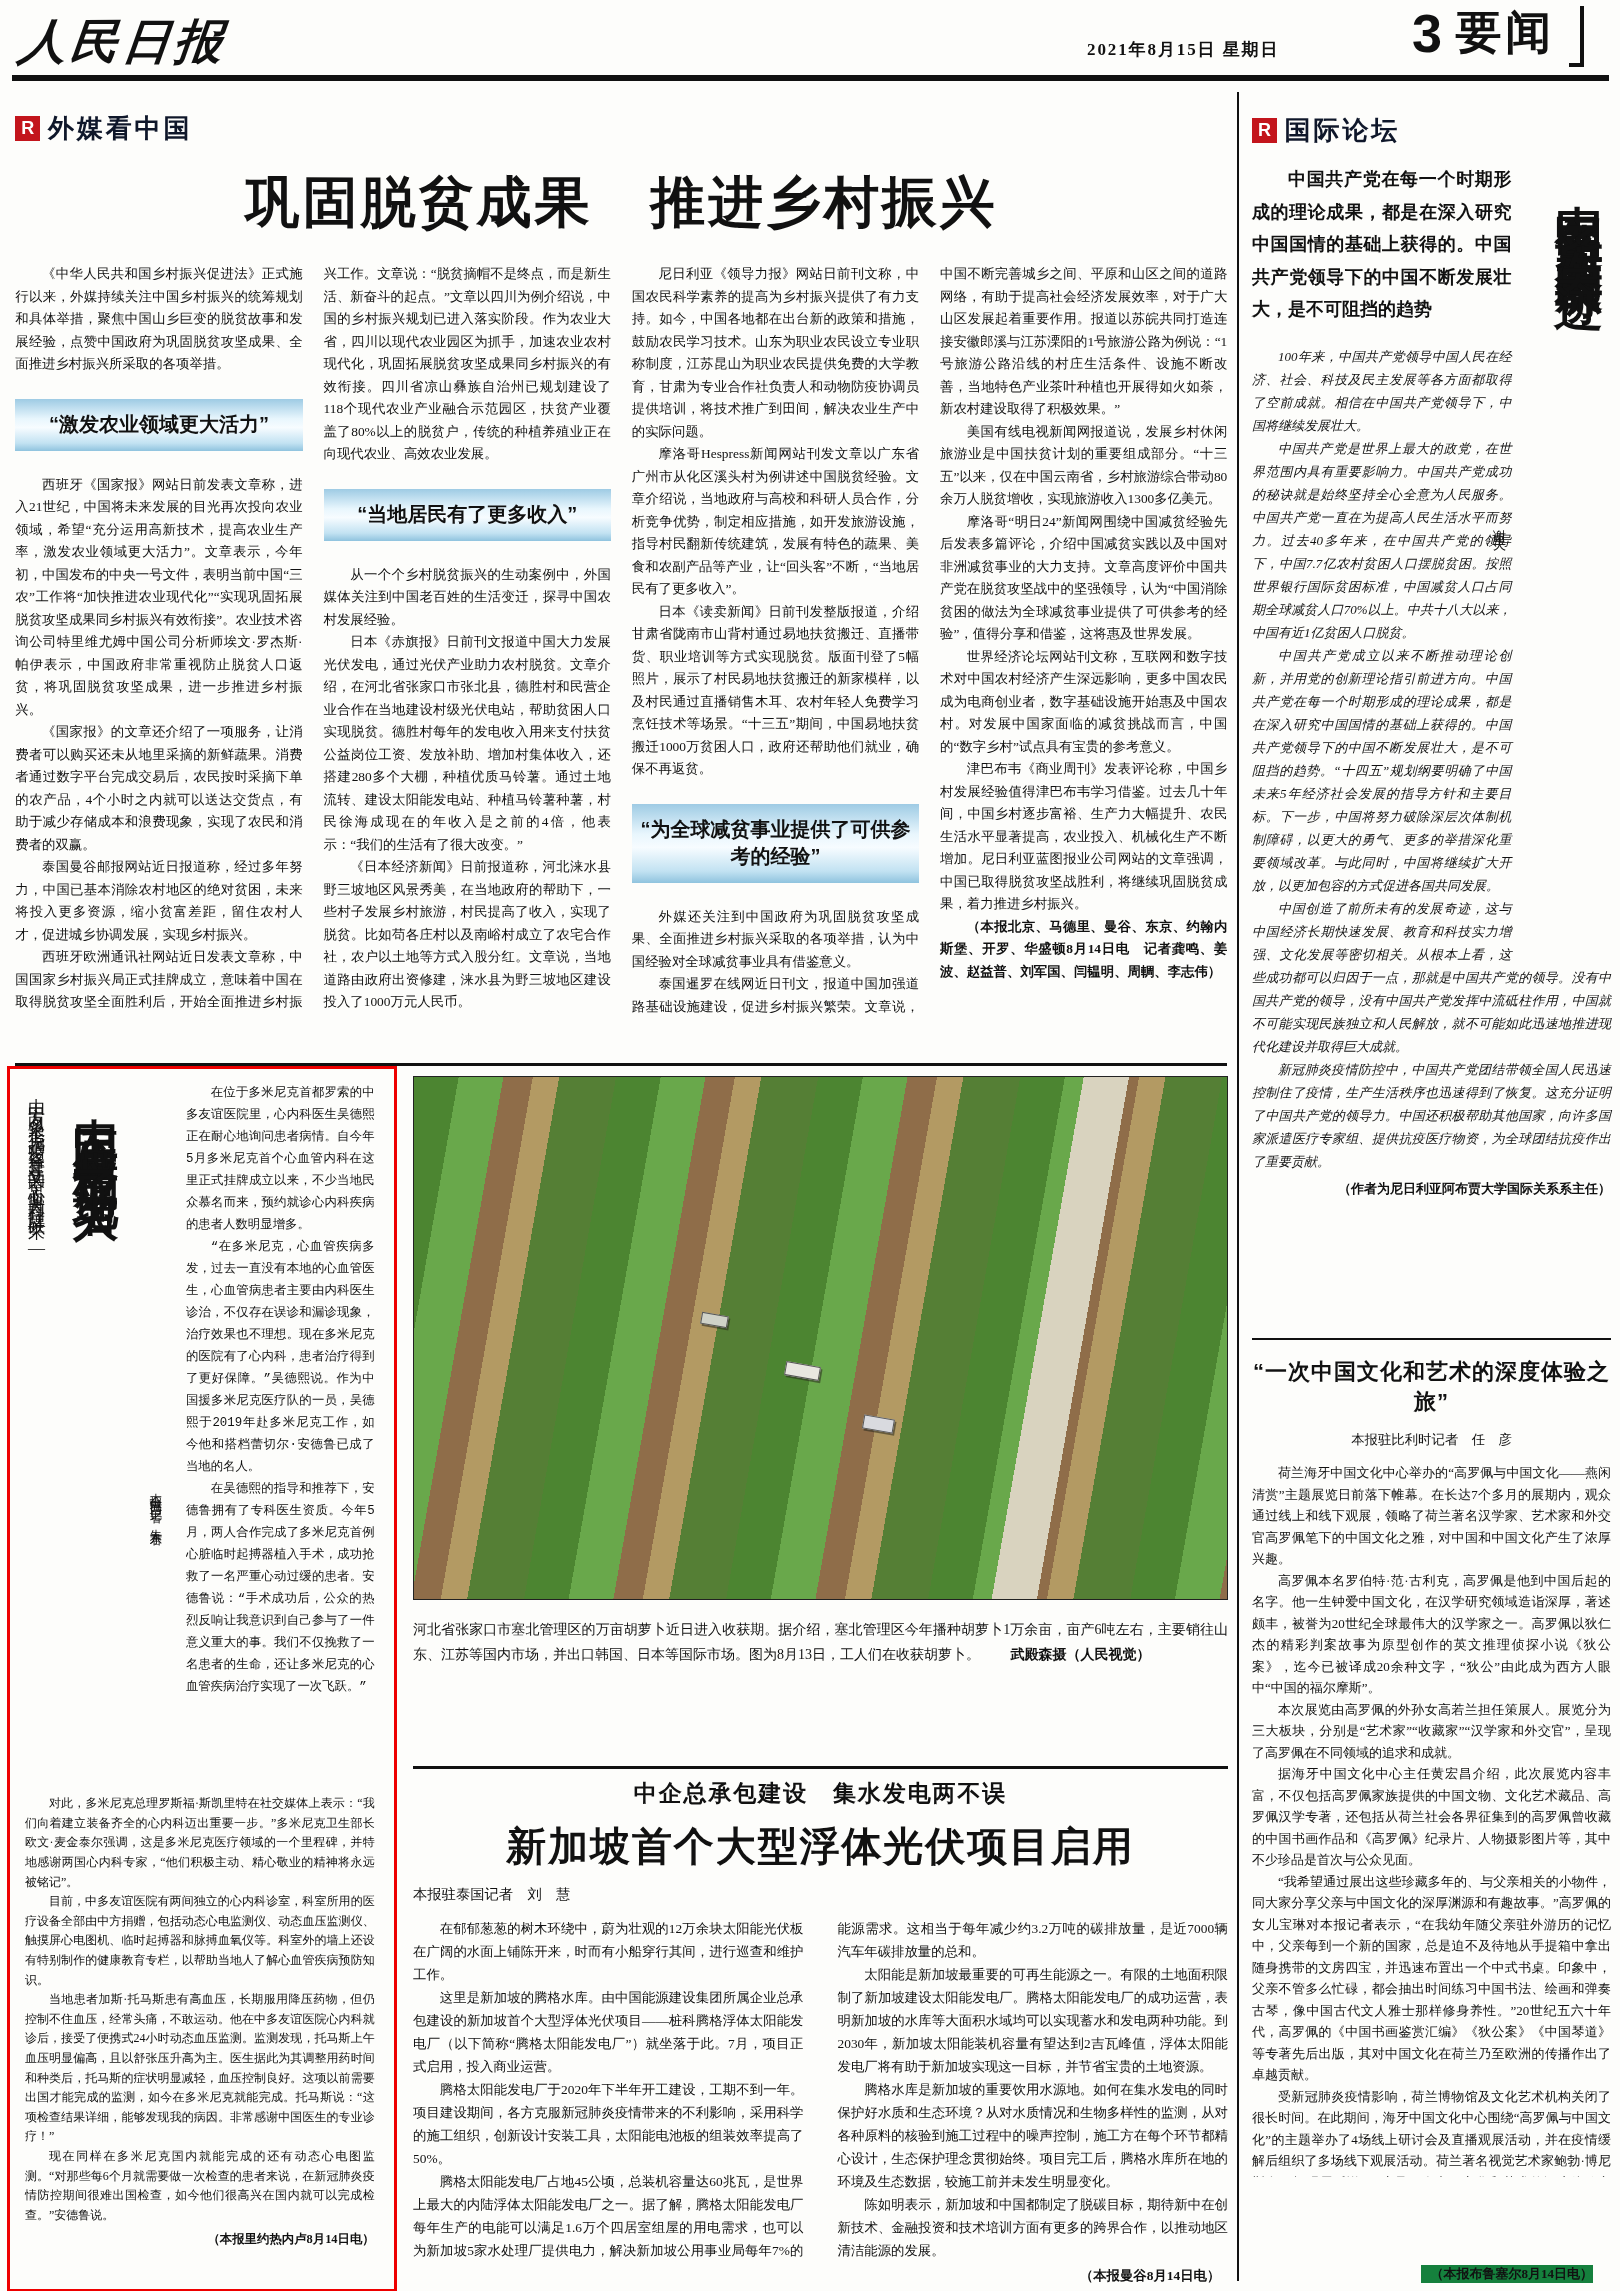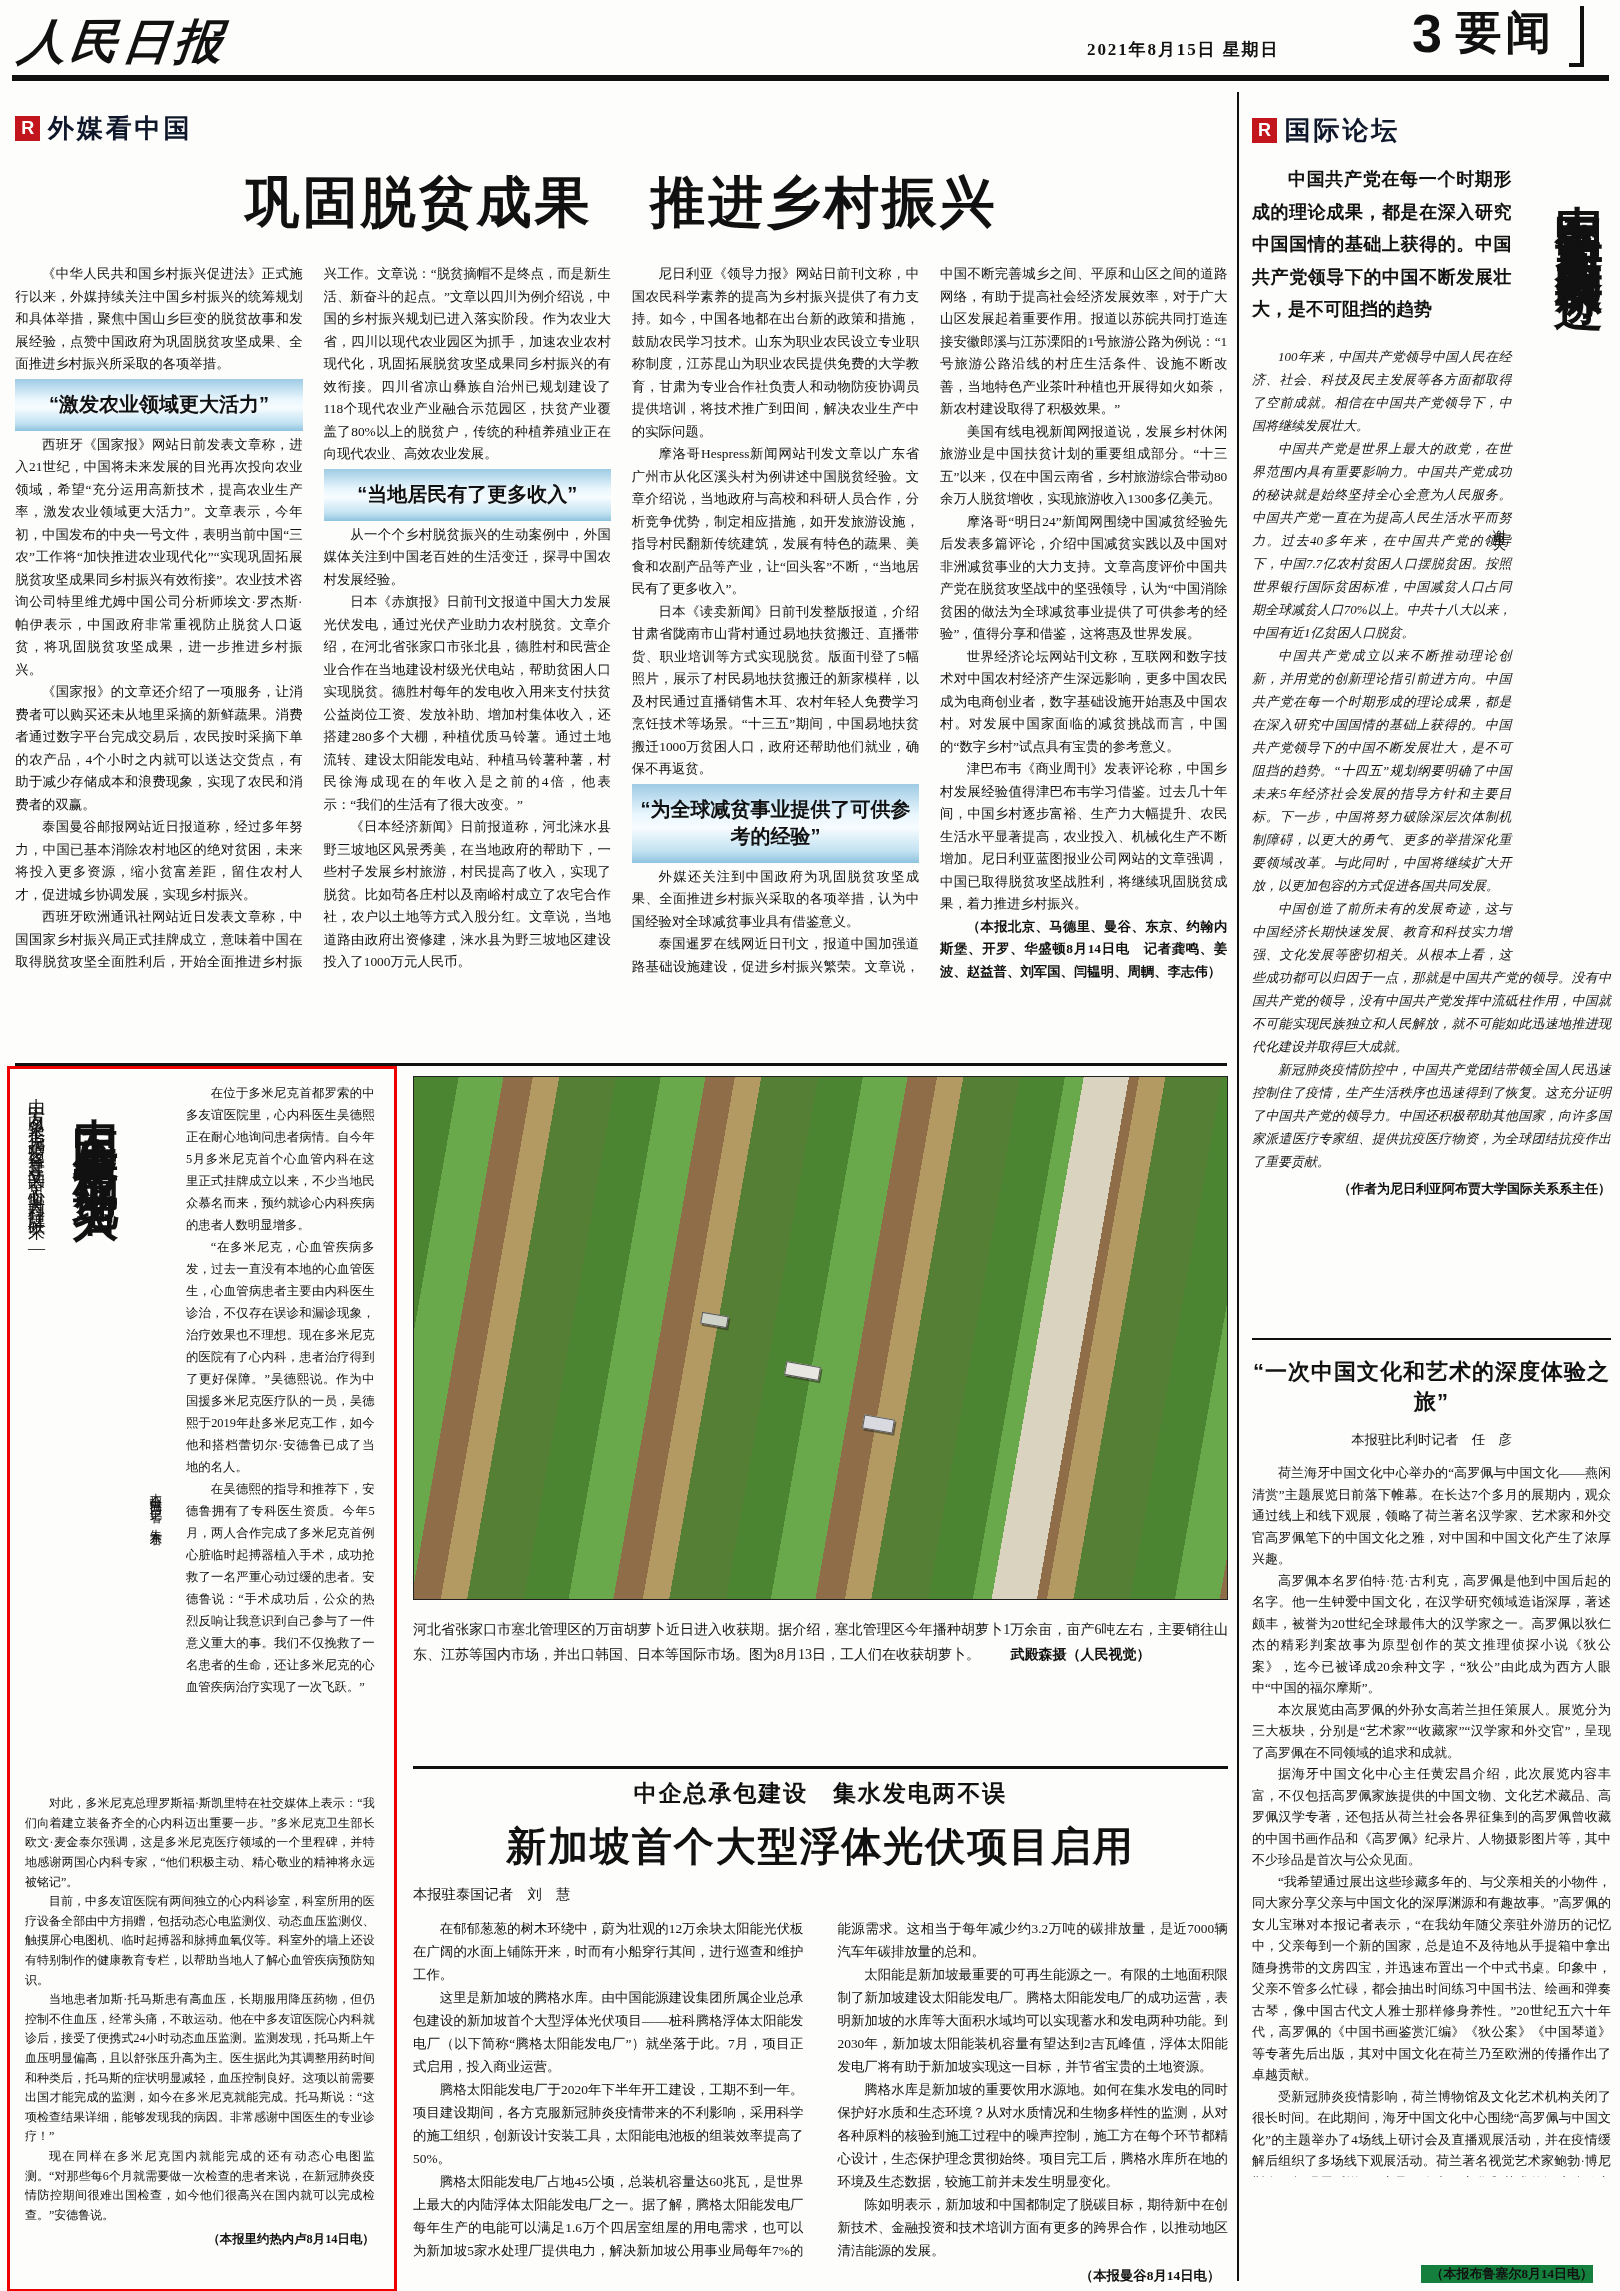--- a/index.html
+++ b/index.html
@@ -19,35 +19,35 @@
   .kicker .rbox{width:25px;height:25px;background:#c3151c;color:#fff;font-family:"Liberation Sans",sans-serif;
                 font-weight:bold;font-size:18px;display:flex;align-items:center;justify-content:center;}
   .kicker .klabel{color:#0f172a;font-size:26px;font-weight:bold;font-family:"Liberation Sans",sans-serif;letter-spacing:2.9px;}
   
   .main{position:absolute;left:15.3px;top:92px;width:1212px;}
   .main .kicker{margin-top:19px;}
   .headline{margin:25px 0 29px 0;text-align:center;font-size:55px;line-height:1.15;font-weight:bold;
             font-family:"Liberation Sans",sans-serif;letter-spacing:2.9px;}
   .cols{column-count:4;column-gap:21px;height:776px;overflow:hidden;text-align:justify;}
   .cols p{margin:0;text-indent:2em;font-size:13.4px;line-height:22.5px;}
-  .subhead{break-inside:avoid;margin:3px 0;padding:12.4px 3.8px;text-align:center;font-size:20px;font-weight:bold;
+  .subhead{break-inside:avoid;margin:23px 0;padding:12.4px 3.8px;text-align:center;font-size:20px;font-weight:bold;
            font-family:"Liberation Sans",sans-serif;
            background:linear-gradient(180deg,#9ecbe4 0%,#e8f6fd 38%,#f7fcff 55%,#c2e2f2 85%,#8fc3de 100%);}
   .attr{font-weight:bold;}
   .hrule-mid{position:absolute;left:15.3px;top:1063px;width:1212px;height:2.9px;background:#111;}
   
   .doctor{position:absolute;left:15.3px;top:1076px;width:369px;height:1203px;padding:5.7px 9.6px;box-sizing:border-box;overflow:hidden;}
   .doc-top{position:relative;height:705px;}
   .doc-kicker{position:absolute;left:0;top:3.8px;height:688px;writing-mode:vertical-rl;text-orientation:upright;
               font-size:17px;letter-spacing:4.8px;}
   .doc-title{position:absolute;left:36px;top:0;height:705px;writing-mode:vertical-rl;text-orientation:upright;
              font-size:45px;font-weight:bold;font-family:"Liberation Sans",sans-serif;letter-spacing:6.7px;line-height:1.55;}
   .doc-byline{position:absolute;left:122px;top:401px;height:287px;writing-mode:vertical-rl;text-orientation:upright;
               font-size:12.4px;letter-spacing:2.9px;}
-  .doc-b1{margin-left:161px;height:705px;overflow:hidden;text-align:justify;}
+  .doc-b1{margin-left:161px;height:705px;overflow:hidden;text-align:justify;font-family:Liberation Mono, monospace;}
   .doc-b1 p,.doc-b2 p{margin:0;text-indent:2em;}
   .doc-b1 p{font-size:12.4px;line-height:22px;}
   .doc-b2{margin-top:7.6px;text-align:justify;}
   .doc-b2 p{font-size:12px;line-height:19.6px;}
   .doc-attr{text-align:right;font-weight:bold;font-size:12.4px;margin-top:5.7px;}
   .red-annotation{position:absolute;left:6.7px;top:1066px;width:384px;height:1220px;border:3.8px solid #ee0000;
                   z-index:60;pointer-events:none;}
   
   .photo{position:absolute;left:413px;top:1076px;width:815px;height:524px;border:1px solid #222;box-sizing:border-box;
          background:

